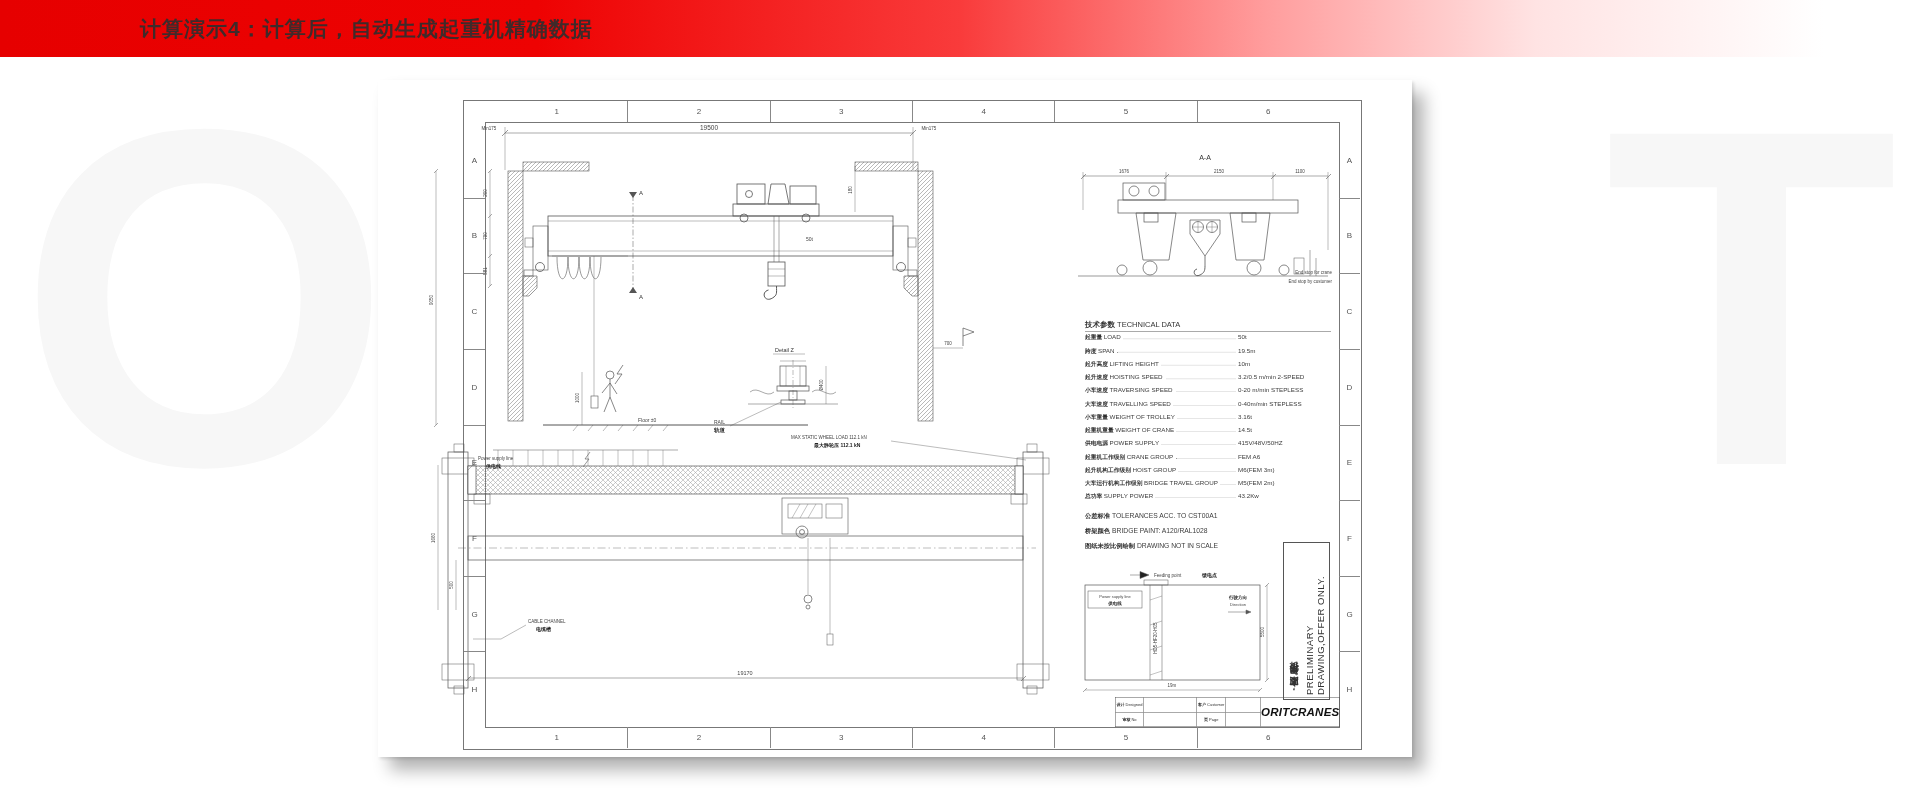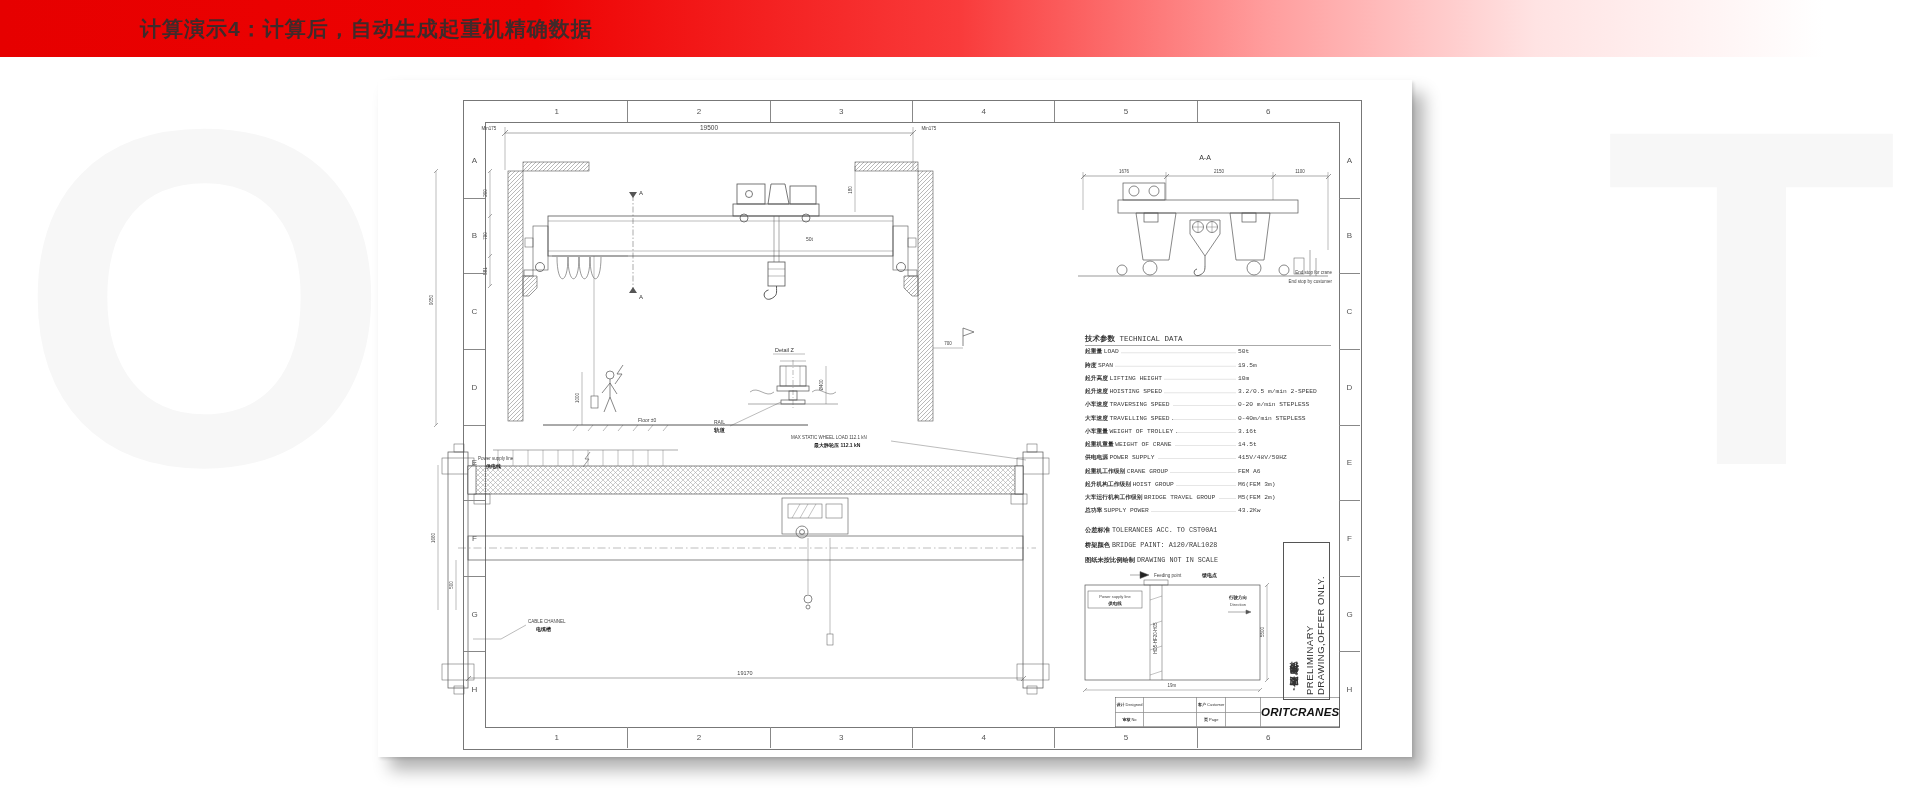--- a/index.html
+++ b/index.html
@@ -22,21 +22,21 @@
   .band{position:absolute;display:flex;z-index:2;}
   .band-h{left:108px;width:853px;height:21px;flex-direction:row;}
   .band-v{top:43px;width:21px;height:604px;flex-direction:column;}
   #grid-top{top:21px;} #grid-bottom{top:647px;}
   #grid-left{left:86px;} #grid-right{left:961px;}
   .gcell{flex:1;display:flex;align-items:center;justify-content:center;font-size:8px;color:#555;}
   .band-h .gcell + .gcell{border-left:1px solid #888;}
   .band-v .gcell + .gcell{border-top:1px solid #888;}
   .cad{position:absolute;left:0;top:0;z-index:1;}
   
-  .techdata-wrap{position:absolute;left:707px;top:254px;width:246px;height:240px;z-index:2;font-family:Liberation Mono, monospace;}
+  .techdata-wrap{position:absolute;left:707px;top:240px;width:246px;height:240px;z-index:2;}
   .techdata{width:492px;transform:scale(.5);transform-origin:0 0;color:#3c3c3c;}
   .td-title{font-size:15px;border-bottom:1px solid #555;padding-bottom:3px;margin-bottom:4px;color:#333;}
   .td-title .cn{font-weight:bold;}
   .td-row{height:26.5px;display:flex;align-items:baseline;white-space:nowrap;}
   .td-cn{font-weight:bold;font-size:11.5px;color:#2e2e2e;}
   .td-en{font-size:12.5px;margin-left:3px;}
   .td-dots{flex:1;border-bottom:1.5px dotted #999;margin:0 5px 4px 4px;min-width:8px;}
   .td-val{width:186px;font-size:12.5px;}
   .td-notes{margin-top:12px;}
   .td-note{height:30px;font-size:13.5px;white-space:nowrap;}

